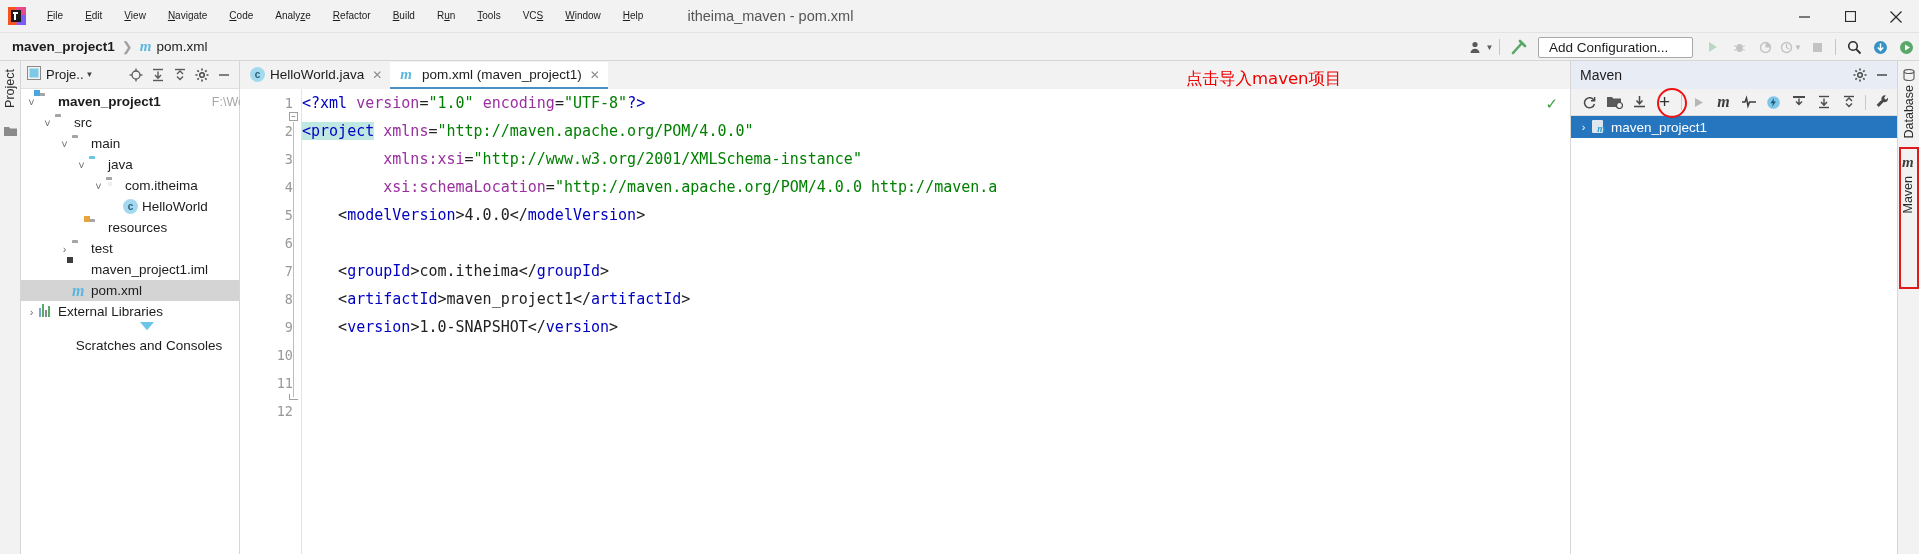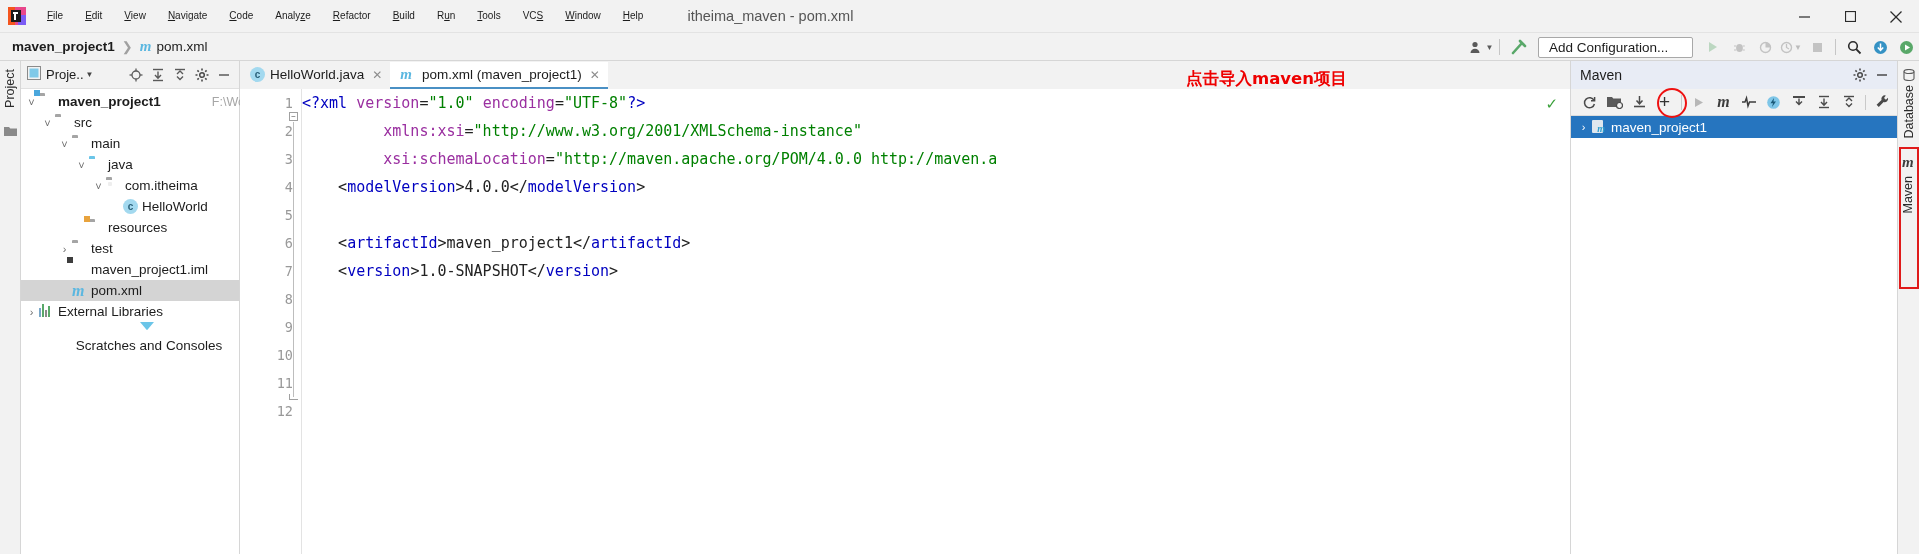--- a/index.html
+++ b/index.html
@@ -206,21 +206,21 @@
     color: #4a4a4a; font-size: 14px; position: relative;
   }
   .mt-ico.dim { opacity: 0.38; }
   .mt-sep { width: 1px; height: 15px; background: #c9c9c9; margin: 0 4px; }
   .plus-circle {
     position: absolute; left: 86px; top: -1px; width: 30px; height: 30px;
     border: 2.5px solid #ee1111; border-radius: 50%; pointer-events: none;
   }
   .annotation {
     position: absolute; top: 68px; left: 1186px;
-    font-size: 16.5px; font-weight: bold; color: #ee0000; white-space: nowrap;
+    font-size: 16.5px; font-weight: normal; color: #ee0000; white-space: nowrap;
     font-family: "DejaVu Sans", sans-serif;
   }
   .mvn-row {
     height: 22px; background: #2675bf; display: flex; align-items: center;
     color: #ffffff; font-size: 13.5px; padding-left: 6px;
   }
   .mvn-row .arrow { color: #ffffff; }
   .mvn-ico {
     width: 14px; height: 14px; position: relative; margin: 0 5px 0 2px; flex: none;
   }
@@ -521,24 +521,26 @@
         <div class="lnum">12</div>
         <div class="fold-col">
           <div class="fold-marker" style="top:23px;">−</div>
           <div class="fold-line" style="top:33px;height:275px;"></div>
           <div class="fold-end" style="top:305px;"></div>
         </div>
       </div>
 
       <div class="code-lines">
         <div class="cline"><span class="tk-tag">&lt;?xml </span><span class="tk-attr">version</span><span class="tk-punct">=</span><span class="tk-val">"1.0"</span><span class="tk-punct"> </span><span class="tk-attr">encoding</span><span class="tk-punct">=</span><span class="tk-val">"UTF-8"</span><span class="tk-tag">?&gt;</span></div>
+        <div class="cline"><span class="tk-tag hlsel">&lt;project</span><span class="tk-punct"> </span><span class="tk-attr">xmlns</span><span class="tk-punct">=</span><span class="tk-val">"http://maven.apache.org/POM/4.0.0"</span></div>
         <div class="cline"><span class="tk-punct">         </span><span class="tk-attr">xmlns:xsi</span><span class="tk-punct">=</span><span class="tk-val">"http://www.w3.org/2001/XMLSchema-instance"</span></div>
         <div class="cline"><span class="tk-punct">         </span><span class="tk-attr">xsi:schemaLocation</span><span class="tk-punct">=</span><span class="tk-val">"http://maven.apache.org/POM/4.0.0 http://maven.a</span></div>
         <div class="cline"><span class="tk-punct">    &lt;</span><span class="tk-tagname">modelVersion</span><span class="tk-punct">&gt;</span><span class="tk-txt">4.0.0</span><span class="tk-punct">&lt;/</span><span class="tk-tagname">modelVersion</span><span class="tk-punct">&gt;</span></div>
         <div class="cline"></div>
+        <div class="cline"><span class="tk-punct">    &lt;</span><span class="tk-tagname">groupId</span><span class="tk-punct">&gt;</span><span class="tk-txt">com.itheima</span><span class="tk-punct">&lt;/</span><span class="tk-tagname">groupId</span><span class="tk-punct">&gt;</span></div>
         <div class="cline"><span class="tk-punct">    &lt;</span><span class="tk-tagname">artifactId</span><span class="tk-punct">&gt;</span><span class="tk-txt">maven_project1</span><span class="tk-punct">&lt;/</span><span class="tk-tagname">artifactId</span><span class="tk-punct">&gt;</span></div>
         <div class="cline"><span class="tk-punct">    &lt;</span><span class="tk-tagname">version</span><span class="tk-punct">&gt;</span><span class="tk-txt">1.0-SNAPSHOT</span><span class="tk-punct">&lt;/</span><span class="tk-tagname">version</span><span class="tk-punct">&gt;</span></div>
         <div class="cline"></div>
         <div class="cline"></div>
         <div class="checkmark">✓</div>
       </div>
     </div>
   </div>
 
   <div class="maven-panel">

